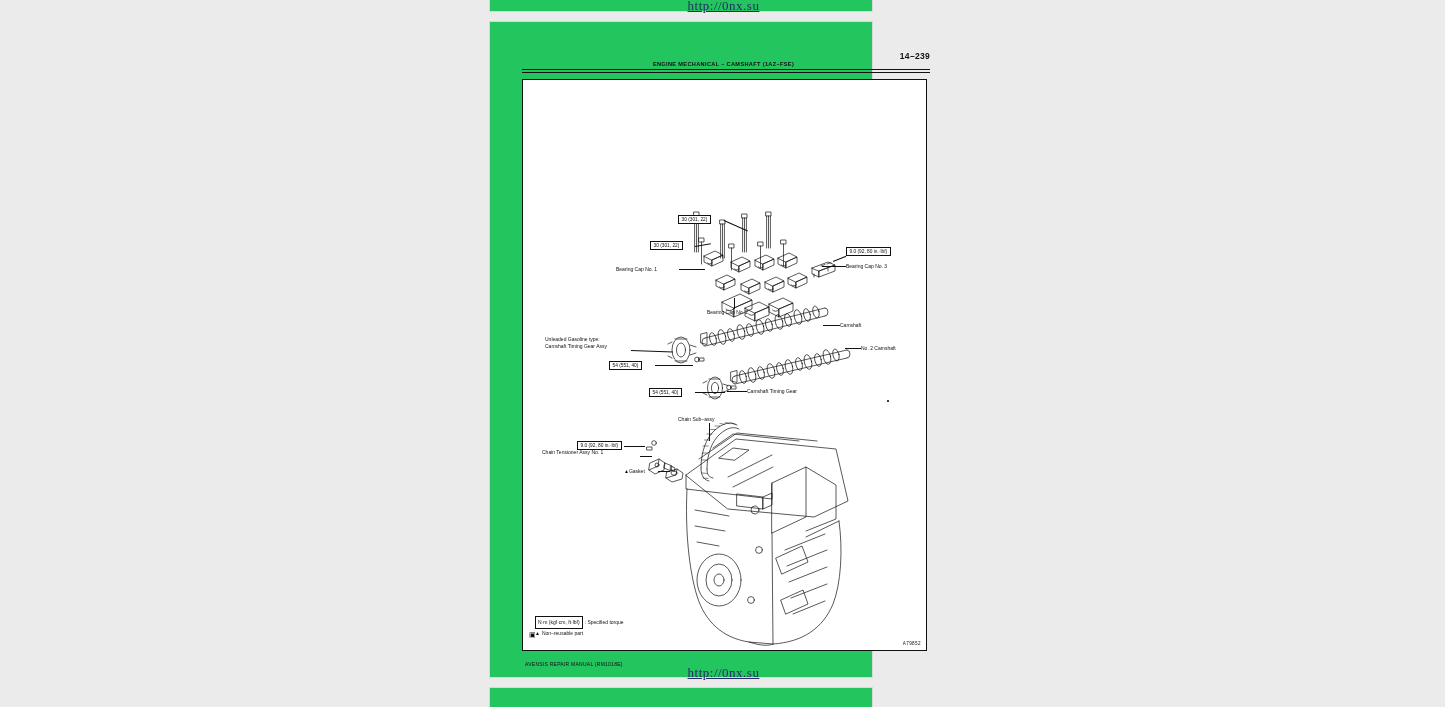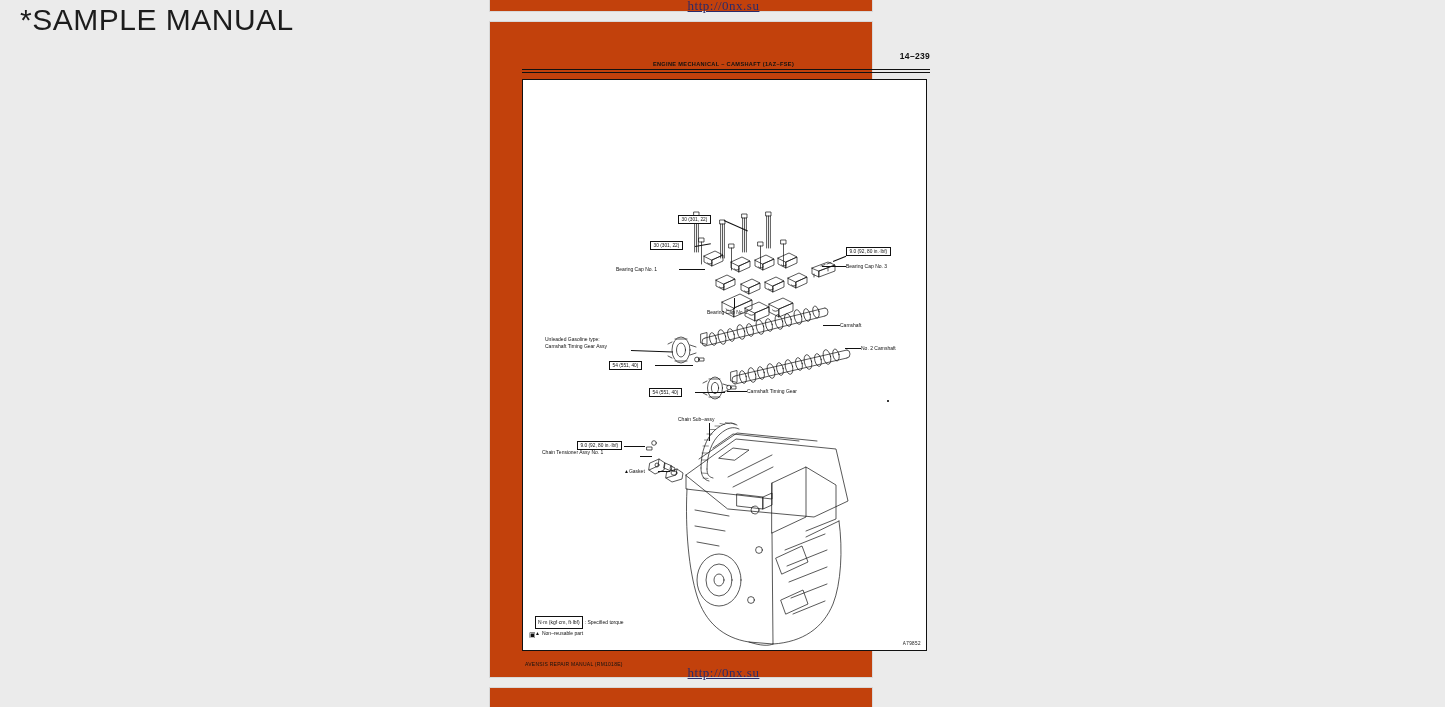--- a/index.html
+++ b/index.html
@@ -24,21 +24,21 @@
     letter-spacing: 0.5px;
     color: #1c1c1c;
     font-family: "Liberation Sans", sans-serif;
     white-space: nowrap;
   }
   
   .page {
     position: absolute;
     left: 490px;
     width: 382px;
-    background: #c2410c;
+    background: #22c55e;
     box-shadow: 0 0 0 1px #d8d8d8;
   }
   .page-prev { top: -34px; height: 45px; }
   .page-main { top: 22px; height: 655px; }
   .page-next { top: 688px; height: 60px; }
 
   .site-link {
     position: absolute;
     width: 467px;
     text-align: center;
@@ -175,21 +175,20 @@
     width: 1.6px; height: 1.6px;
     background: #111;
     border-radius: 50%;
   }
 </style>
 </head>
 <body>
 
 <div id="root">
 
-  <div class="sample-watermark">*SAMPLE MANUAL</div>
 
   <div class="page page-prev"></div>
 
   <a class="site-link link-top">http://0nx.su</a>
 
   <div class="page page-main">
     <div class="doc">
 
       <div class="page-number">14–239</div>
       <div class="header-caption">ENGINE MECHANICAL  –  CAMSHAFT (1AZ–FSE)</div>

